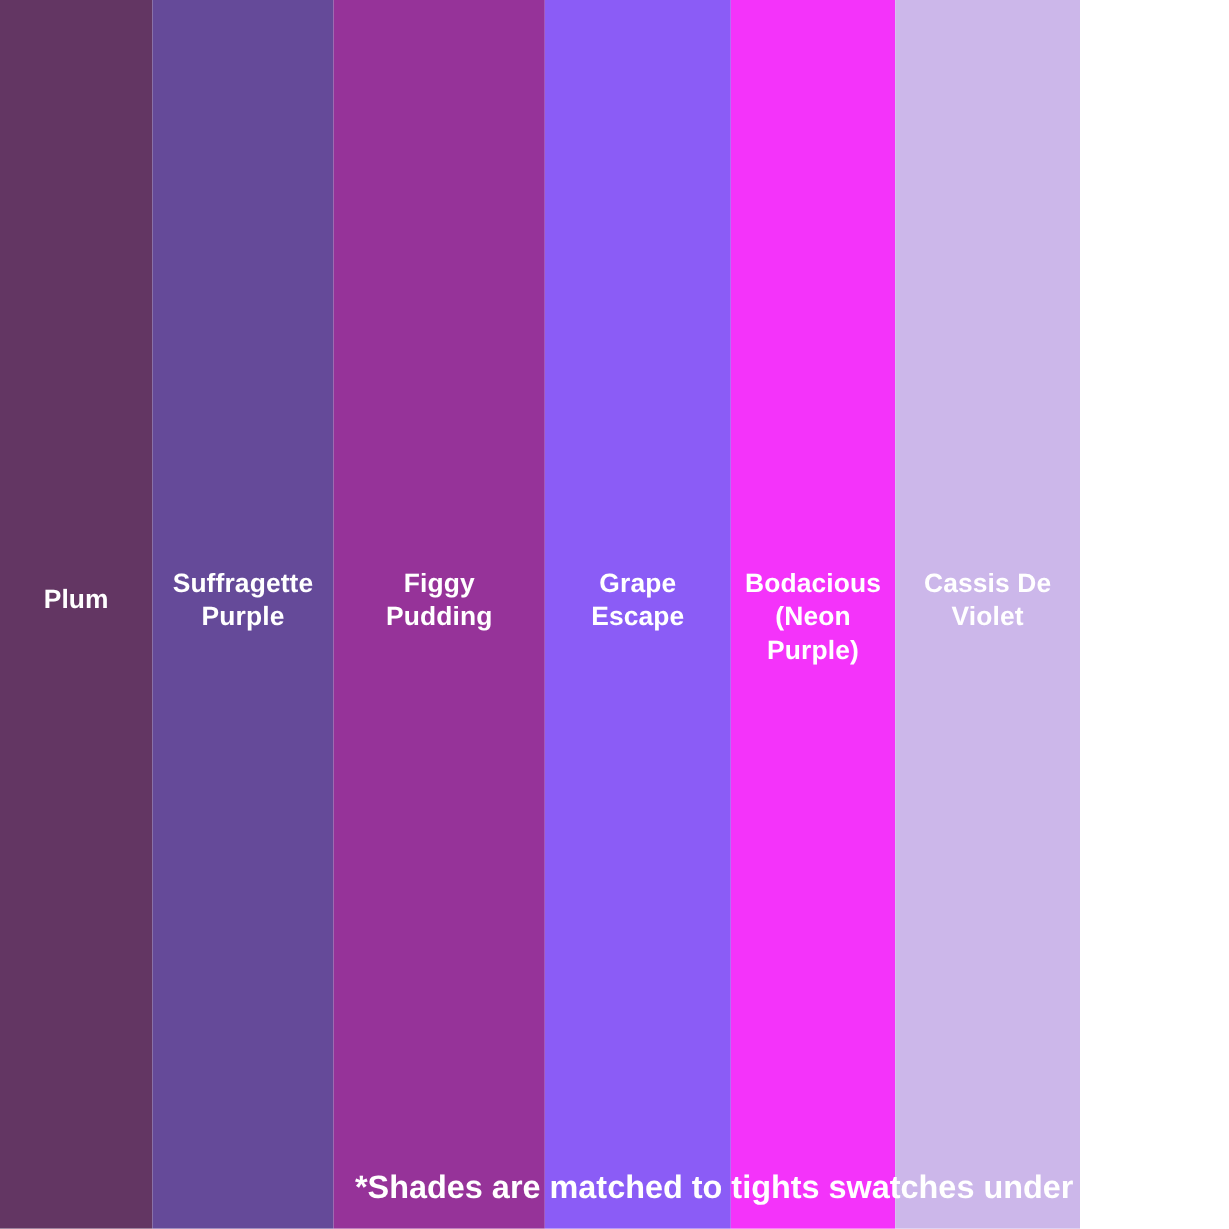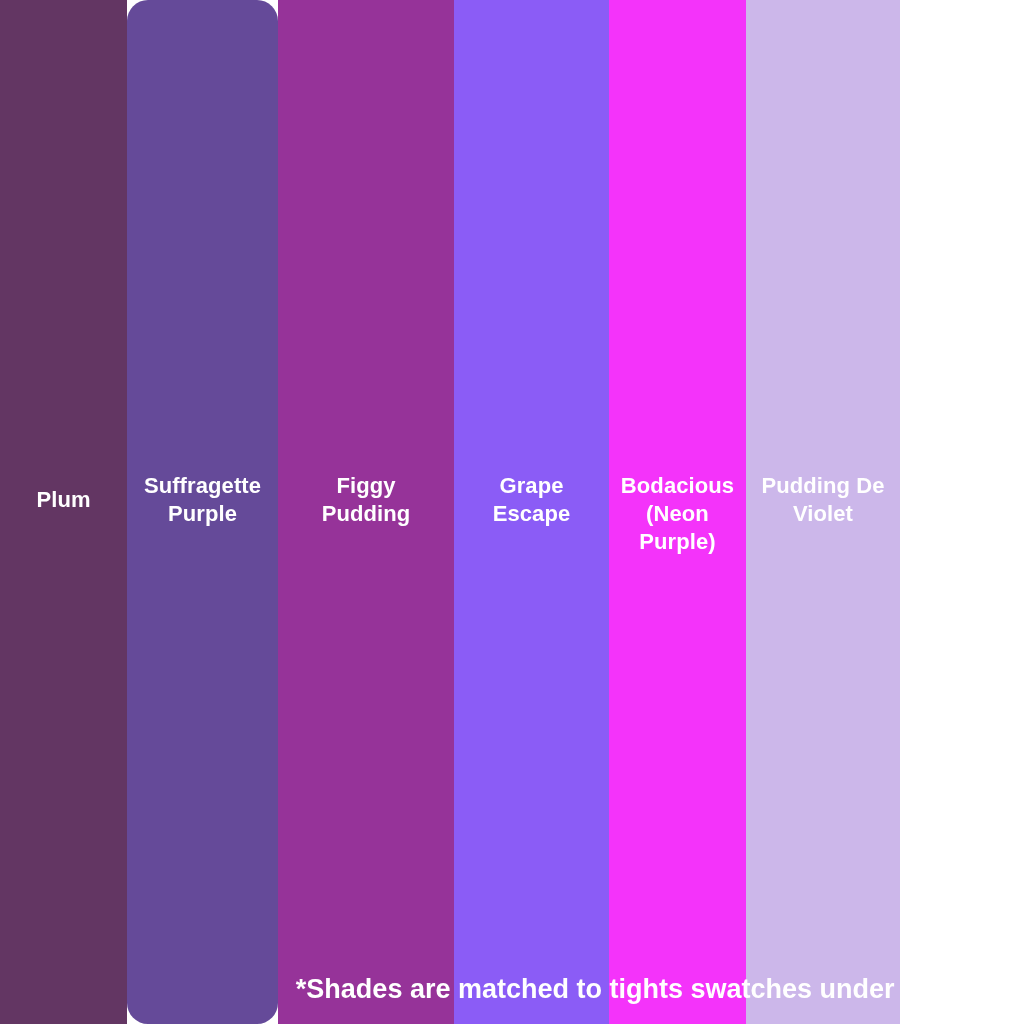--- a/index.html
+++ b/index.html
@@ -56,34 +56,34 @@
     white-space: nowrap;
   }
 </style>
 </head>
 <body>
 
 <div id="palette" style="width: 1024px; height: 1024px;">
     <div class="swatch" style="width: 127px; background: rgb(99, 54, 99);">
       <div class="swatch-label single-line">Plum</div>
     </div>
-    <div class="swatch" style="width: 151px; background: rgb(101, 74, 153); border-radius: 21px;">
+    <div class="swatch" style="width: 151px; background: rgb(101, 74, 153);">
       <div class="swatch-label">Suffragette
 Purple</div>
     </div>
     <div class="swatch" style="width: 176px; background: rgb(150, 51, 153);">
       <div class="swatch-label">Figgy
 Pudding</div>
     </div>
     <div class="swatch" style="width: 155px; background: #8b5cf6;">
       <div class="swatch-label">Grape
 Escape</div>
     </div>
     <div class="swatch" style="width: 137px; background: rgb(244, 51, 250);">
       <div class="swatch-label">Bodacious
 (Neon Purple)</div>
     </div>
     <div class="swatch" style="width: 154px; background: rgb(204, 183, 234);">
-      <div class="swatch-label">Pudding De
+      <div class="swatch-label">Cassis De
 Violet</div>
     </div>
     <div class="footnote">*Shades are matched to tights swatches under lightbox</div>
   </div>
 
 </body></html>

